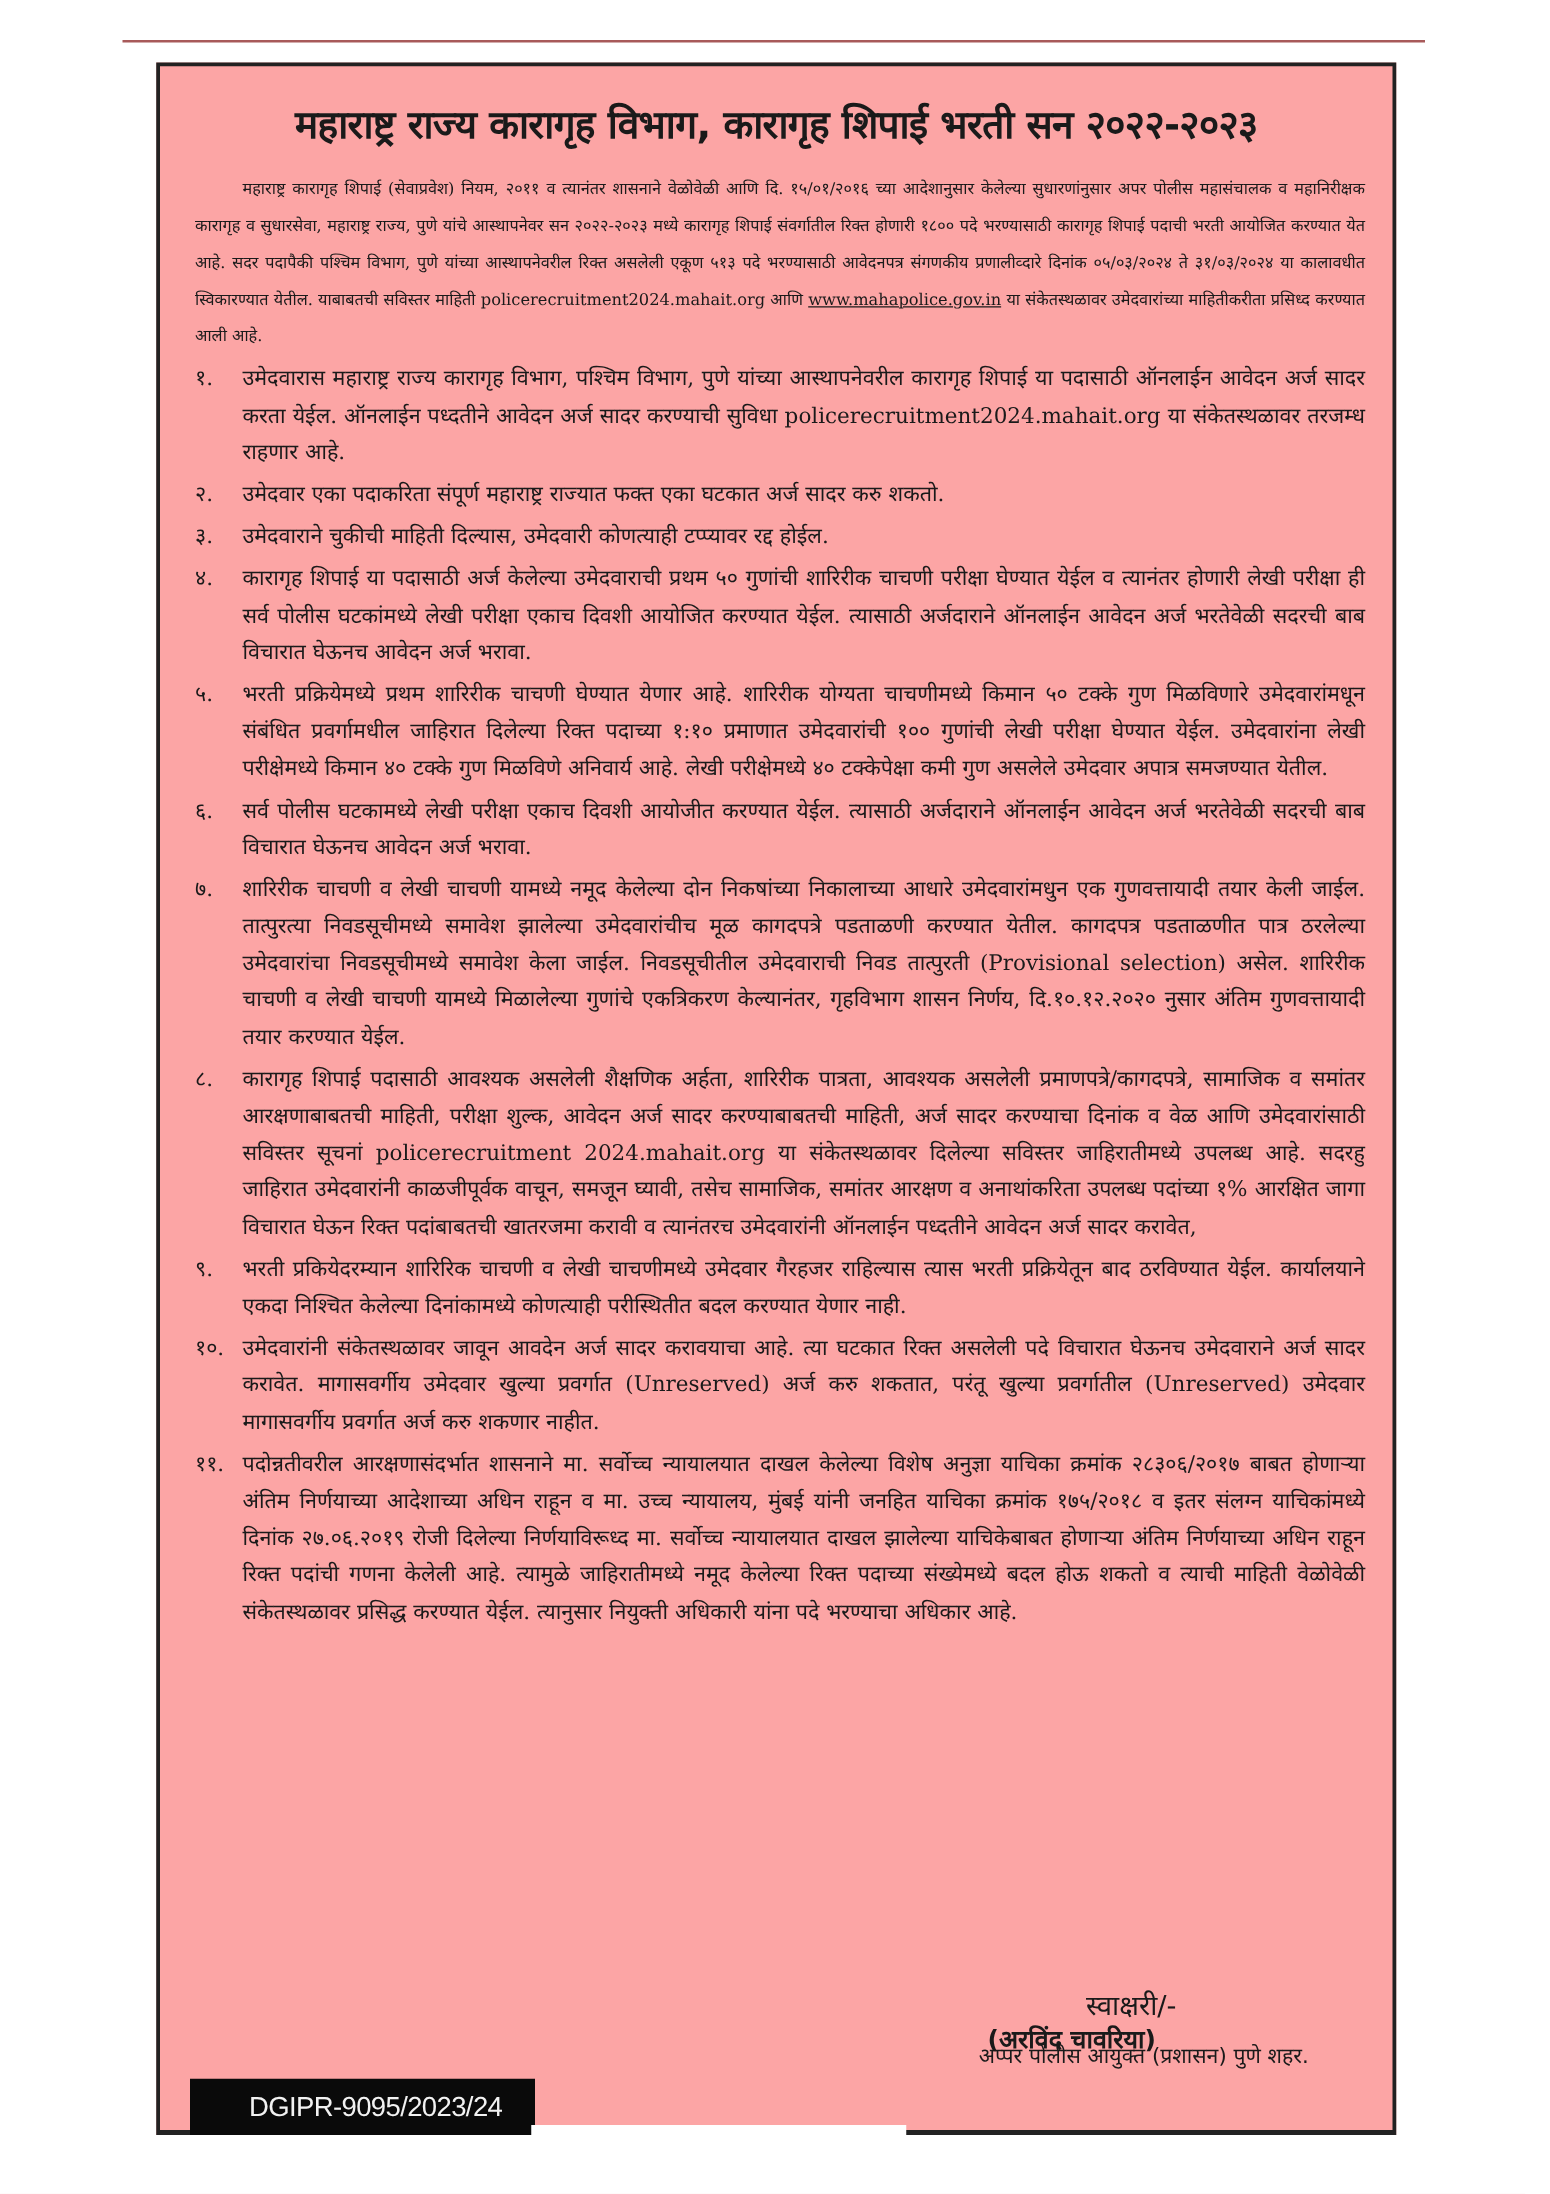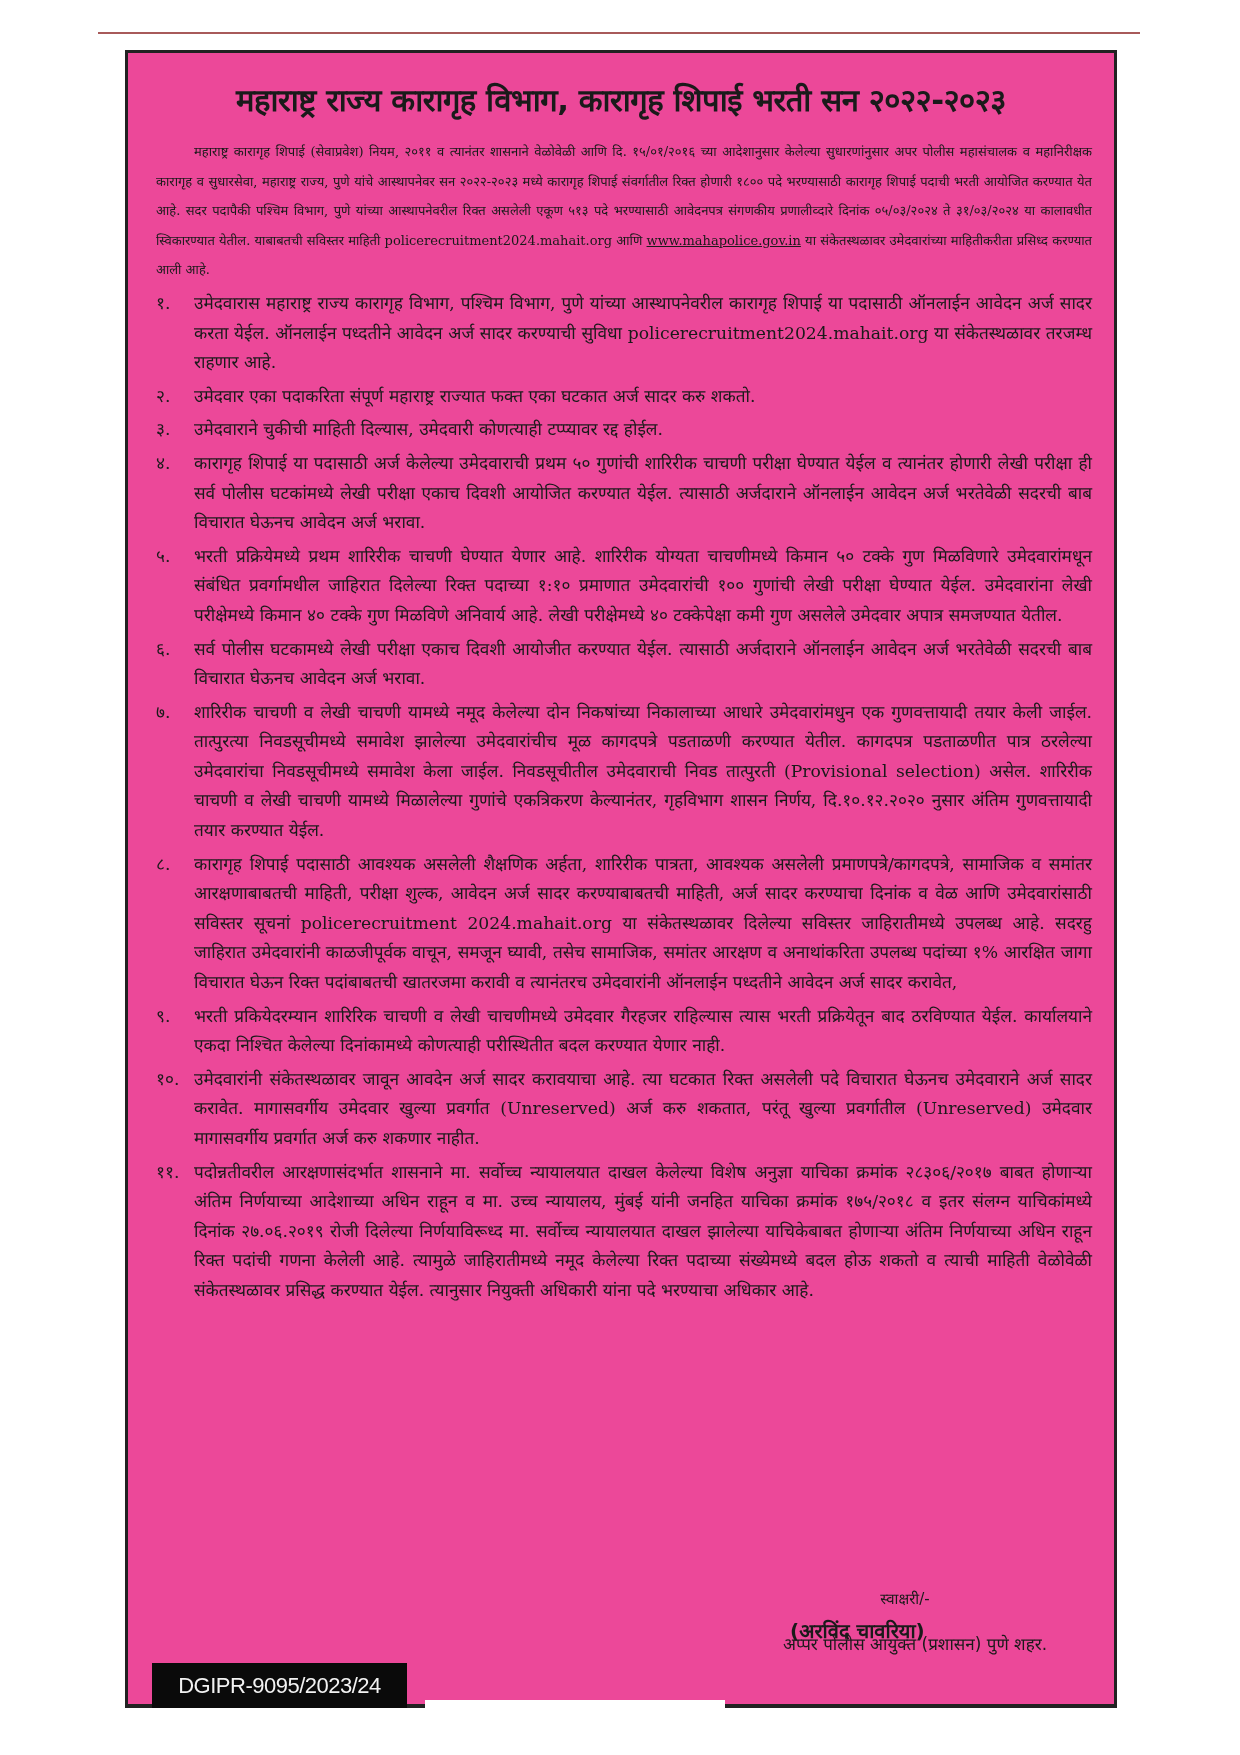--- a/index.html
+++ b/index.html
@@ -1,41 +1,41 @@
 <!DOCTYPE html>
 <html><head>
   <meta charset="utf-8">
   <style>
     html, body { margin: 0; padding: 0; background: #ffffff; }
     body { width: 1240px; height: 1755px; position: relative; overflow: hidden;
            font-family: "DejaVu Serif", "Liberation Serif", serif; color: #1a1a1a; }
     .top-rule { position: absolute; left: 98px; top: 32px; width: 1042px; height: 2px; background: #a85a5a; }
     .frame { position: absolute; left: 125px; top: 50px; width: 992px; height: 1658px;
-             border: 3px solid #222; border-bottom-width: 4px; box-sizing: border-box; background: #ec4899; }
+             border: 3px solid #222; border-bottom-width: 4px; box-sizing: border-box; background: #fca5a5; }
     .title { text-align: center; font-family: "DejaVu Sans", sans-serif; font-weight: bold;
              font-size: 31px; line-height: 50px; margin-top: 22px; letter-spacing: -0.5px; }
     .subtitle { text-align: center; font-family: "DejaVu Sans", sans-serif; font-weight: bold;
              font-size: 31px; line-height: 46px; margin-top: 2px; }
     .intro { margin: 12px 22px 0 28px; font-size: 13px; line-height: 29.6px; text-align: justify;
              text-indent: 38px; }
     .intro .link-underline { text-decoration: underline; }
     .items { margin: 4px 22px 0 28px; padding: 0; list-style: none; }
     .item { display: flex; font-size: 17.2px; line-height: 29.6px; margin-bottom: 4px; }
     .item-num { width: 38px; flex: 0 0 38px; }
     .item-text { flex: 1; text-align: justify; }
     .sig-label { position: absolute; top: 1588px; left: 840px; width: 130px; text-align: center;
-                 font-size: 15px; font-family: "DejaVu Sans", sans-serif; }
+                 font-size: 22px; font-family: "DejaVu Sans", sans-serif; }
     .sig-name { position: absolute; top: 1617px; left: 790px; width: 230px; 
                 font-size: 20px; font-weight: bold; font-family: "DejaVu Sans", sans-serif; }
     .sig-designation { position: absolute; top: 1632px; left: 725px; width: 380px; text-align: center;
                 font-size: 17px; font-family: "DejaVu Sans", sans-serif; }
     .dgipr-badge { position: absolute; left: 152px; top: 1663px; width: 255px; height: 45px;
                    background: #0a0a0a; color: #f2f2f2; font-family: "Liberation Sans", sans-serif;
                    font-size: 22px; letter-spacing: -0.5px; display: flex; align-items: center;
-                   justify-content: center; }
+                   justify-content: center; padding-left: 21px; }
     .bottom-gap { position: absolute; left: 425px; top: 1700px; width: 300px; height: 12px; background: #fff; }
   </style>
 </head>
 <body>
 
 <div class="top-rule"></div>
 
 <div class="frame">
   <div class="title">महाराष्ट्र राज्य कारागृह विभाग, कारागृह शिपाई भरती सन २०२२-२०२३</div>
 

